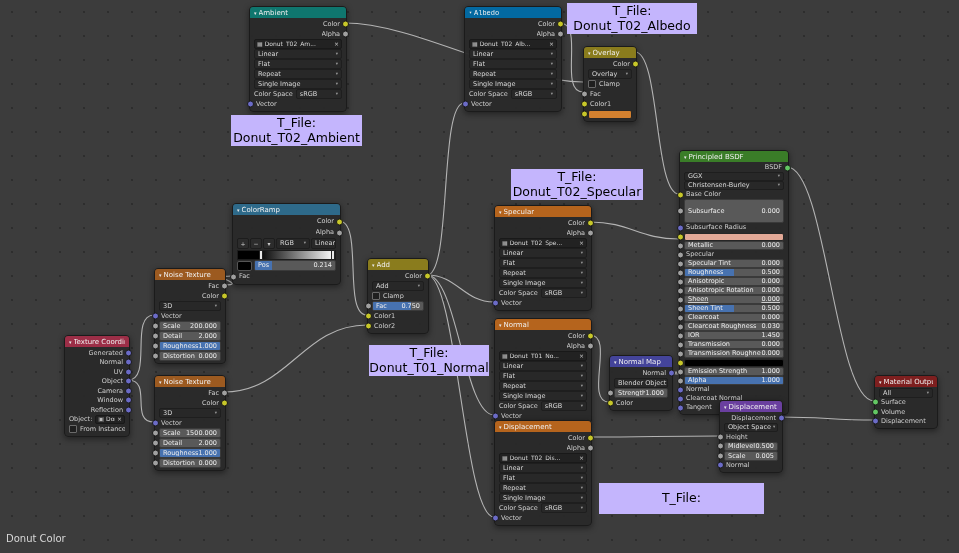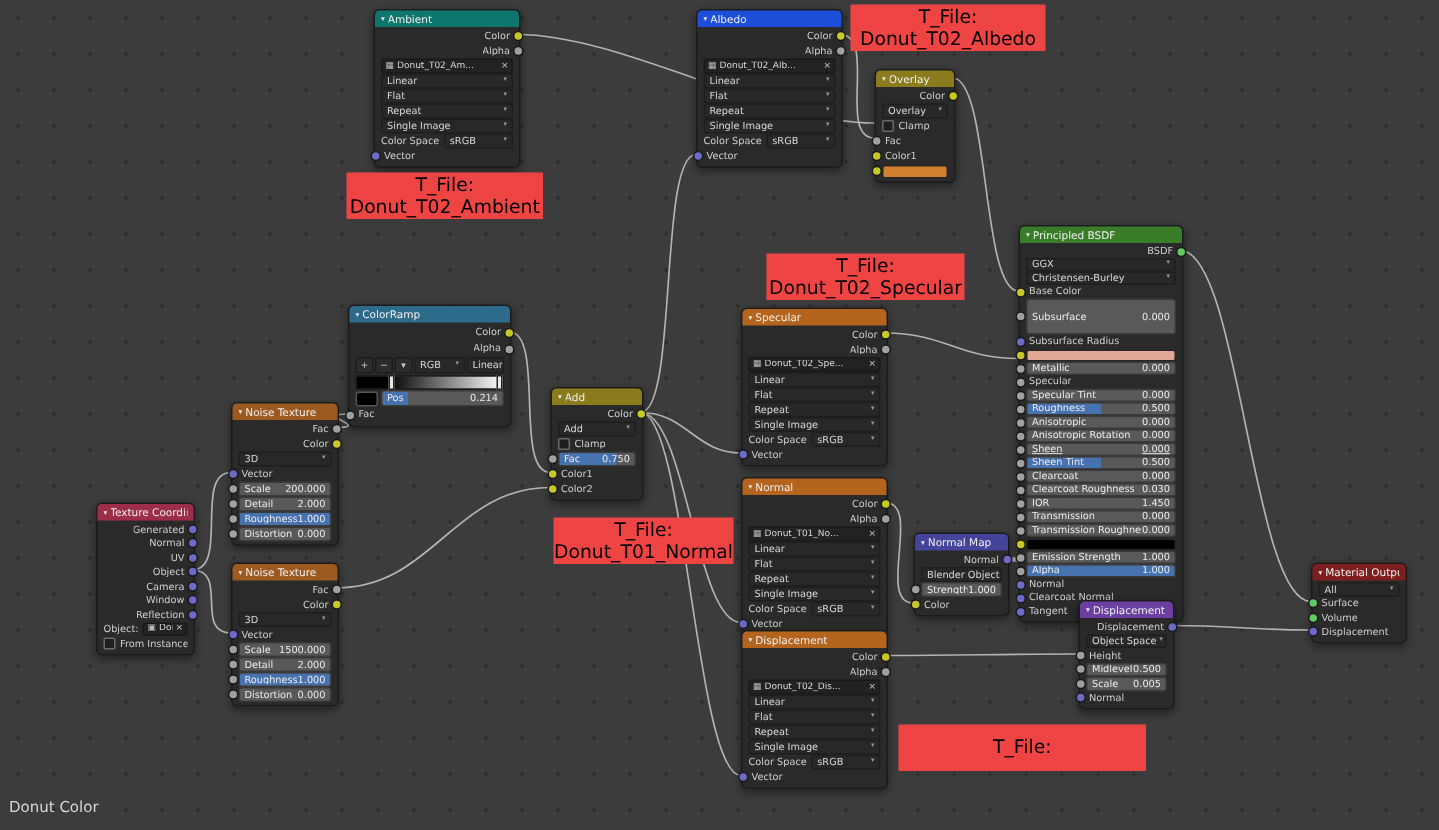--- a/index.html
+++ b/index.html
@@ -42,21 +42,21 @@
   .imgf{flex:1;min-width:0;display:flex;align-items:center;background:#222;border:1px solid #191919;border-radius:2px;height:calc(100% - 2px);padding:0 2px;gap:2px;color:#d8d8d8;}
   .imgf .mini{font-size:6px;color:#bbb;flex:none;}
   .imgf .imgname{flex:1;min-width:0;white-space:nowrap;overflow:hidden;font-size:6px;}
   .imgf .xbtn{color:#ccc;}
   .swatch-full{flex:1;height:calc(100% - 3px);border-radius:2px;border:1px solid #262626;}
   .ramp{flex:1;height:calc(100% - 3px);border:1px solid #1c1c1c;position:relative;}
   .rhandle{position:absolute;top:-1px;bottom:-1px;width:2px;background:#e8e8e8;border:1px solid #222;}
   .pswatch{width:13px;height:calc(100% - 3px);background:#000;border:1px solid #555;border-radius:2px;margin-right:2px;flex:none;}
   .tbtn{width:10px;height:calc(100% - 2px);background:#2c2c2c;border:1px solid #1d1d1d;border-radius:2px;display:flex;align-items:center;justify-content:center;font-size:6px;color:#ccc;margin-right:1px;flex:none;}
   .frame{
-    position:absolute;z-index:3;background:#ef4444;color:#000;
+    position:absolute;z-index:3;background:#c4b5fd;color:#000;
     display:flex;flex-direction:column;align-items:center;justify-content:center;
     font-size:12.5px;line-height:1.18;white-space:nowrap;padding:0 4px;box-sizing:border-box;
   }
   .status{position:absolute;left:6px;bottom:9px;z-index:4;color:#d8d8d8;font-size:10px;}
 </style>
 </head>
 <body>
 
 <div id="graph">
   <svg id="wires" width="959" height="553" viewBox="0 0 959 553">
@@ -132,21 +132,21 @@
             <span class="chev">▾</span>
           </span>
         </div>
         <div class="row row-in" style="height: 10px;">
           <span class="sock l" style="background: rgb(107, 107, 199);"></span>
           <span class="in-label">Vector</span>
         </div>
       </div>
     </div>
     <div class="node" style="left: 464px; top: 6px; width: 96px;">
-      <div class="n-head" style="background: #1d4ed8;">
+      <div class="n-head" style="background: #0369a1; font-family: Liberation Mono, monospace;">
         <span class="tri">▾</span>
         <span class="n-title">Albedo</span>
       </div>
       <div class="rows">
         <div class="row row-out" style="height: 10px;">
           <span class="out-label">Color</span>
           <span class="sock r" style="background: rgb(199, 199, 41);"></span>
         </div>
         <div class="row row-out" style="height: 10px;">
           <span class="out-label">Alpha</span>

